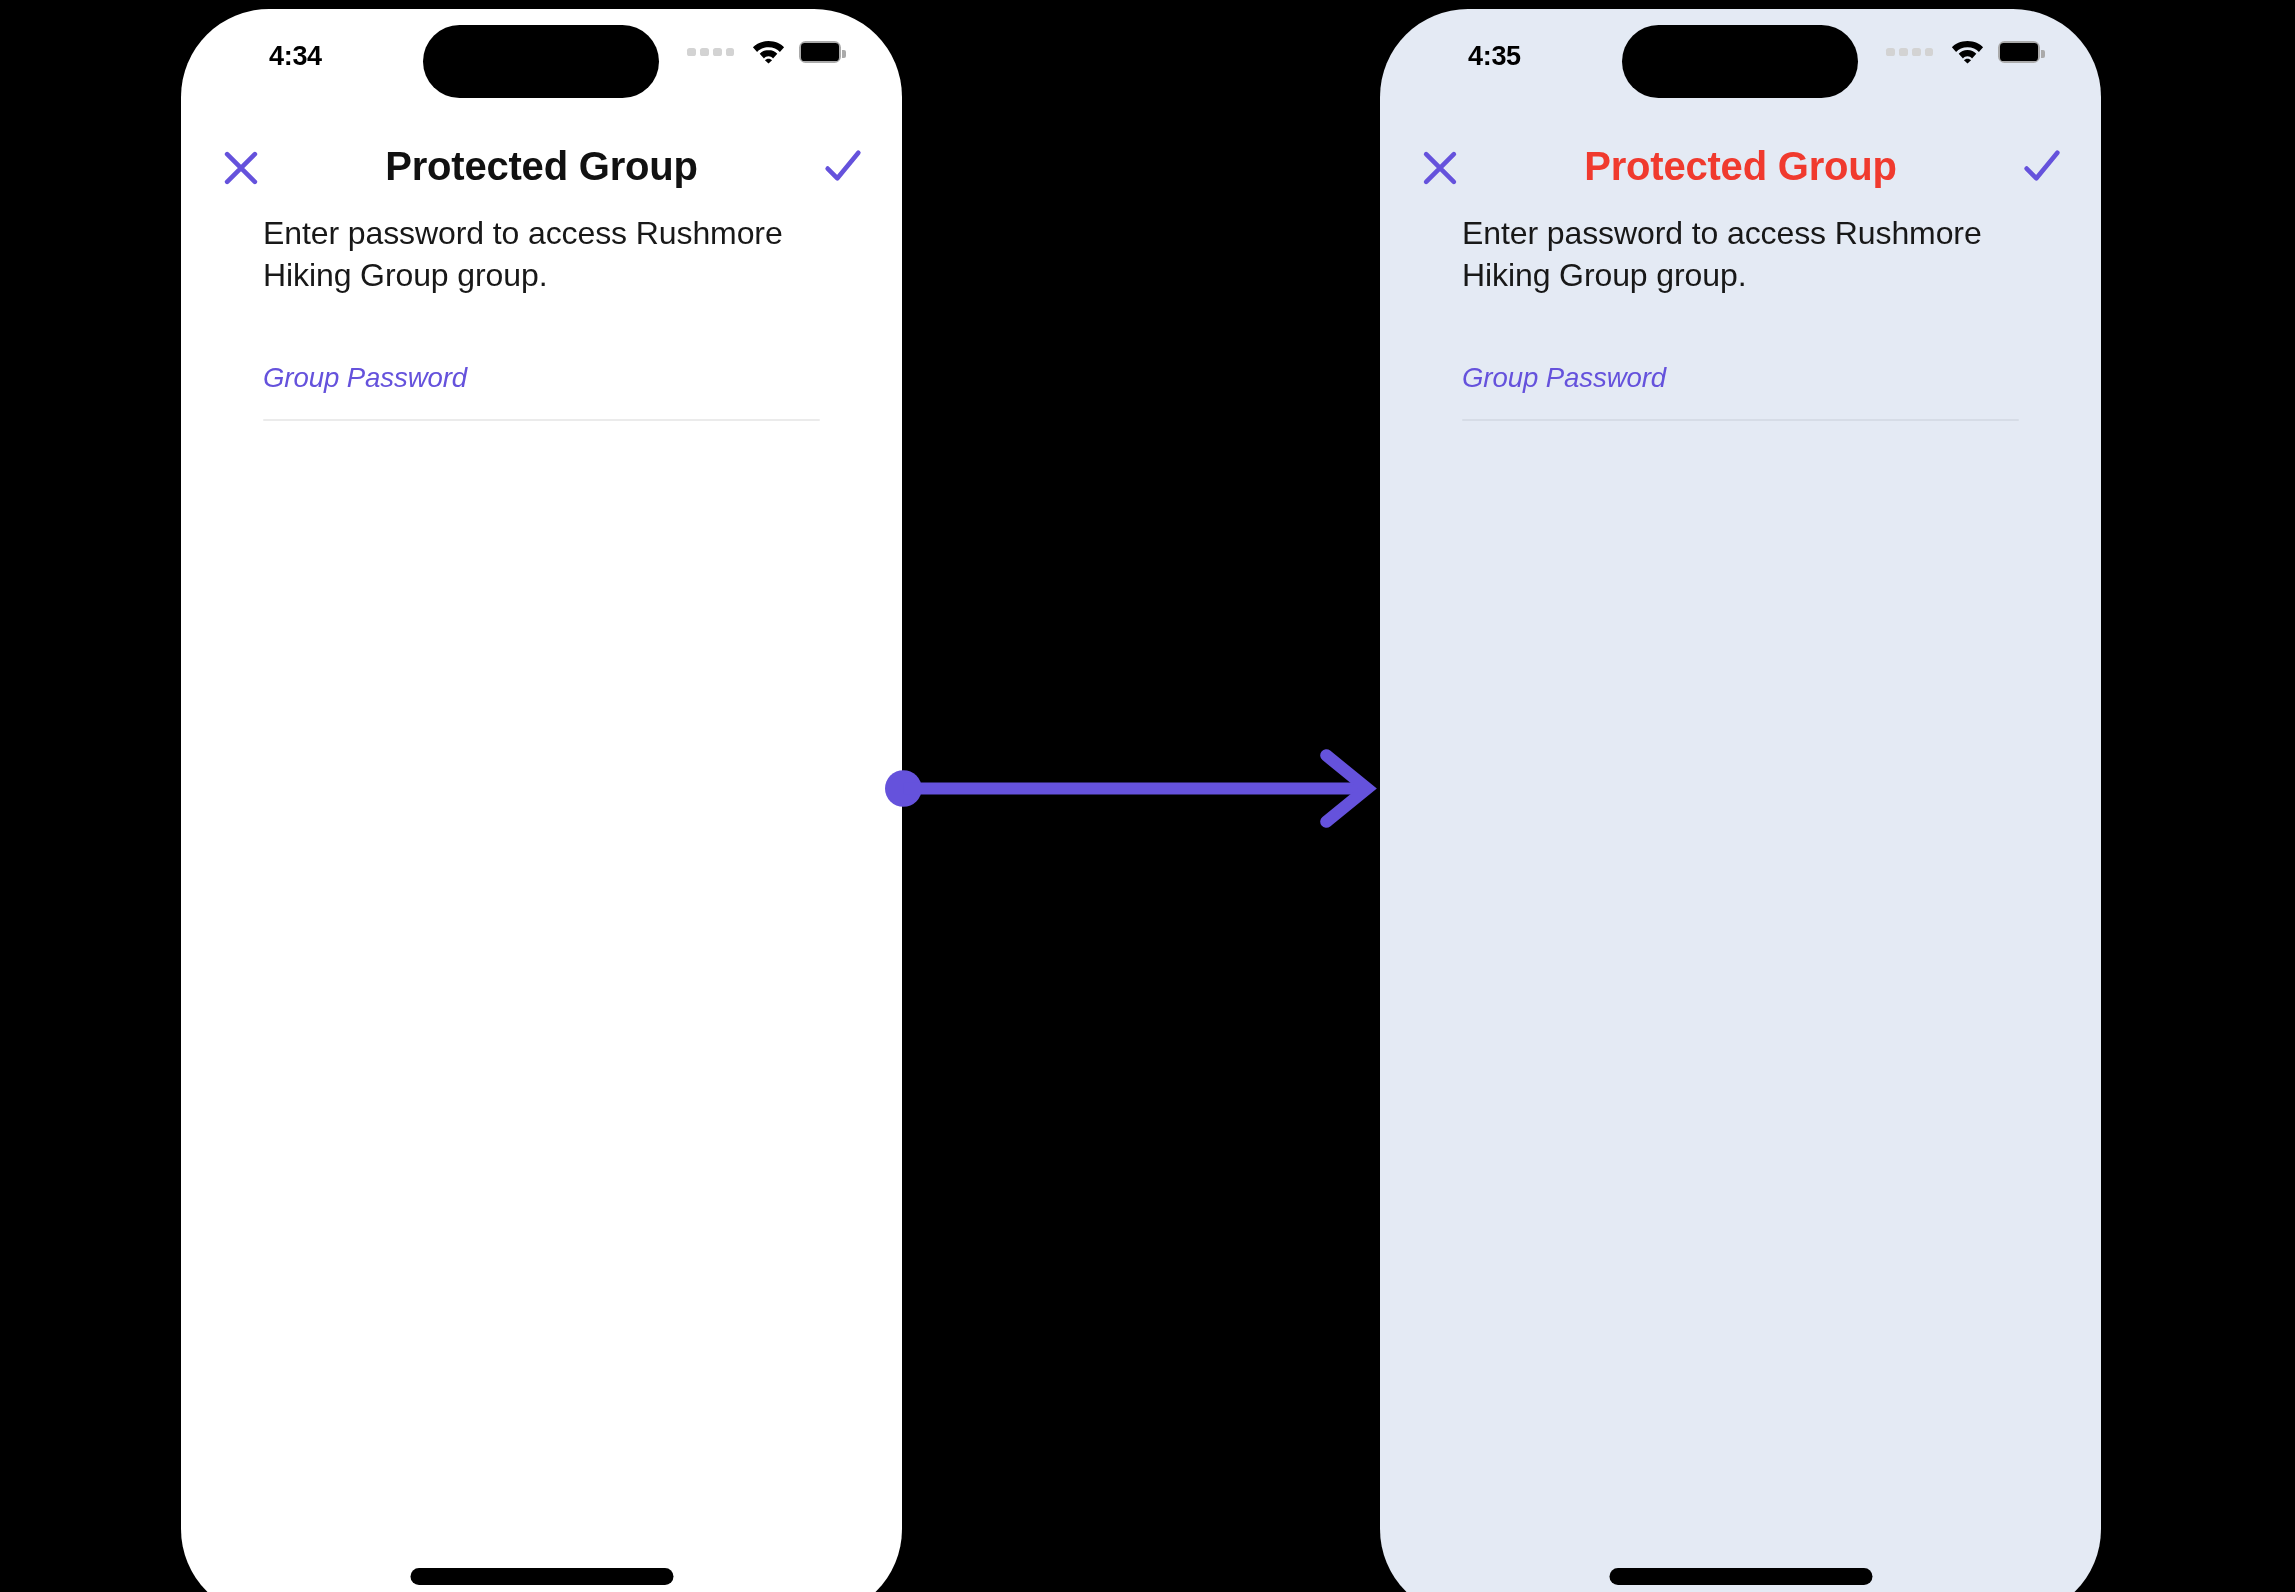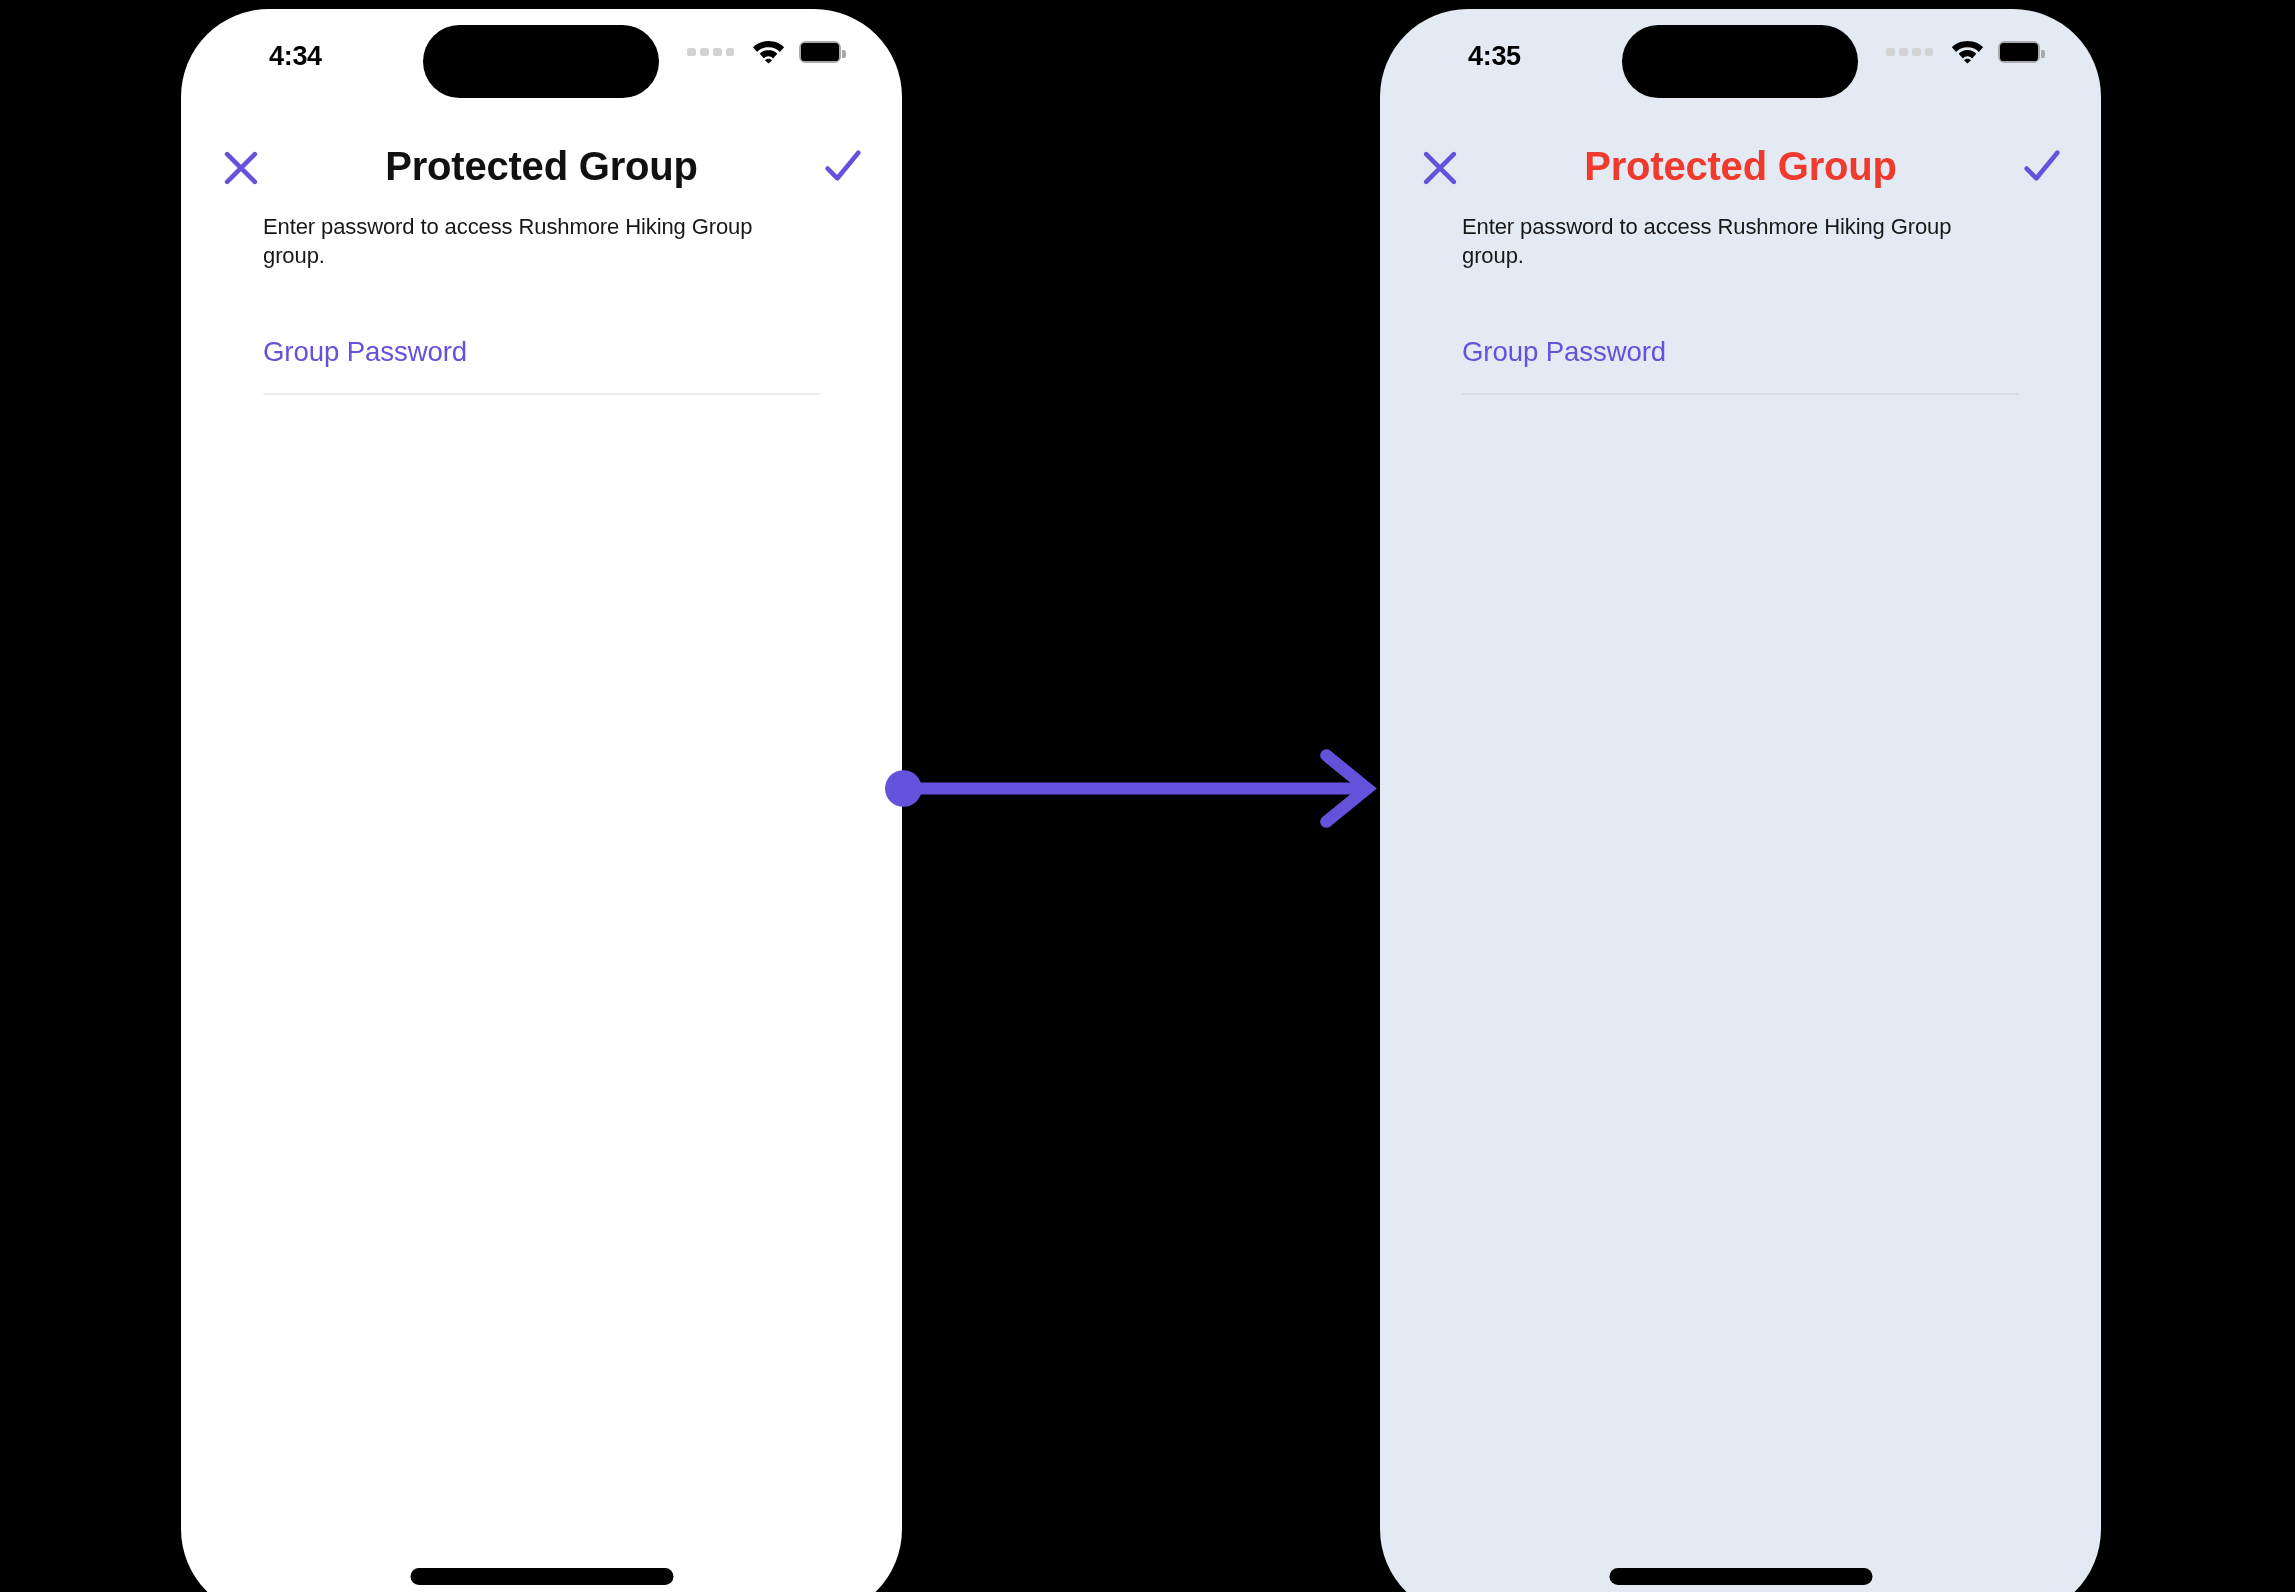--- a/index.html
+++ b/index.html
@@ -146,34 +146,35 @@
   .icon-svg { display: block; }
 
   
   .content {
     position: absolute;
     top: 204px;
     left: 82px;
     right: 82px;
   }
   .prompt-text {
-    font-size: 22px;
+    font-size: 32px;
     line-height: 1.30;
     color: #181818;
     letter-spacing: -0.1px;
     max-width: 572px;
   }
   .field-group {
     margin-top: 66px;
   }
   .field-label {
     font-size: 27.6px;
     color: #6552DC;
     letter-spacing: -0.1px;
     display: block;
+    font-style: italic;
   }
   .field-rule {
     margin-top: 24.5px;
     height: 2px;
     width: 100%;
     background: #EBEBEB;
     border-radius: 1px;
   }
   .right .field-rule { background: #D6DCE6; }
 

